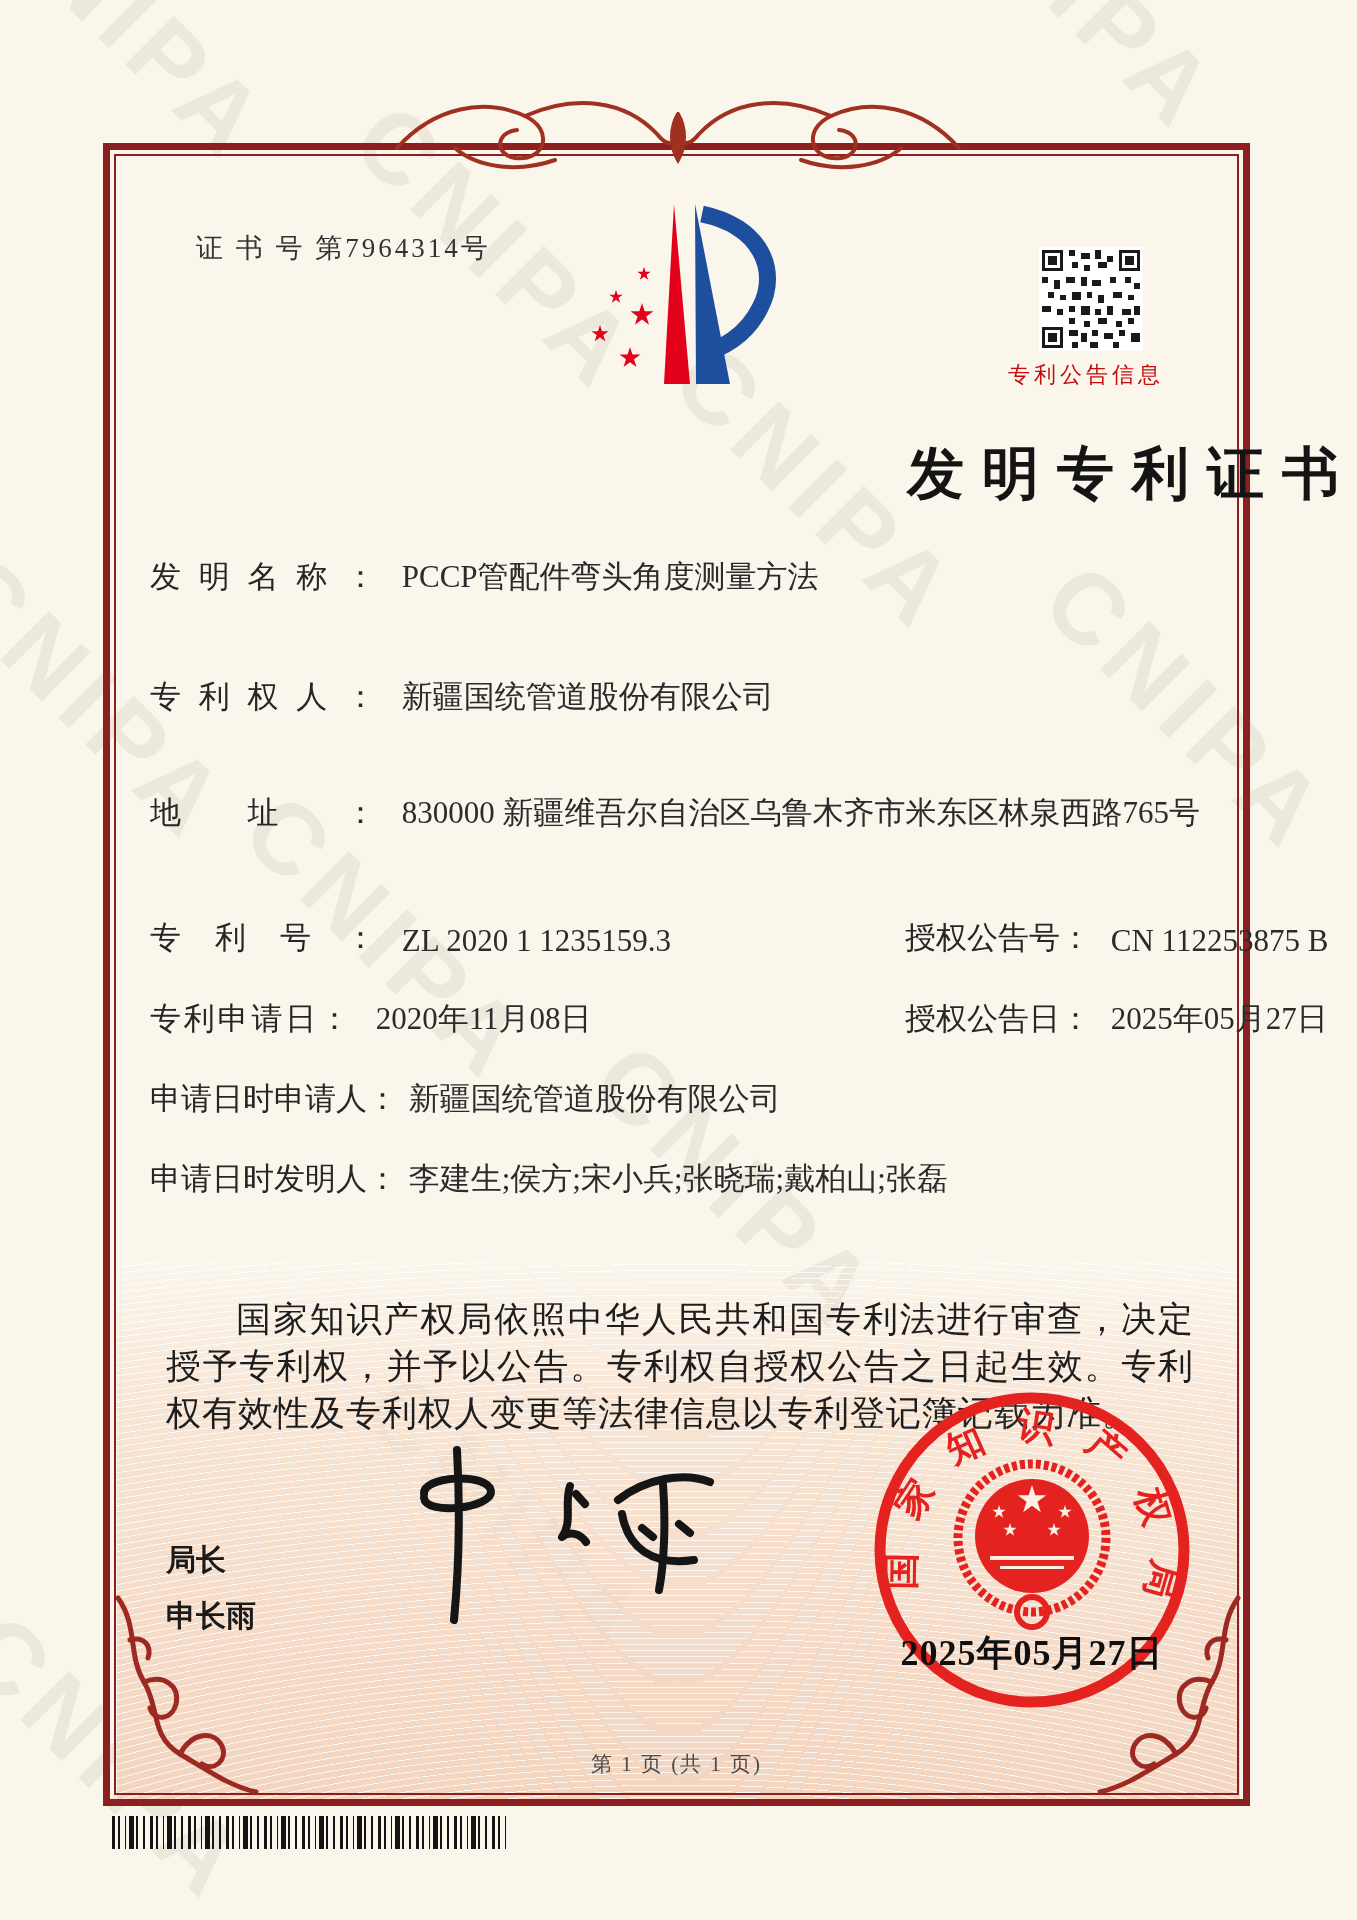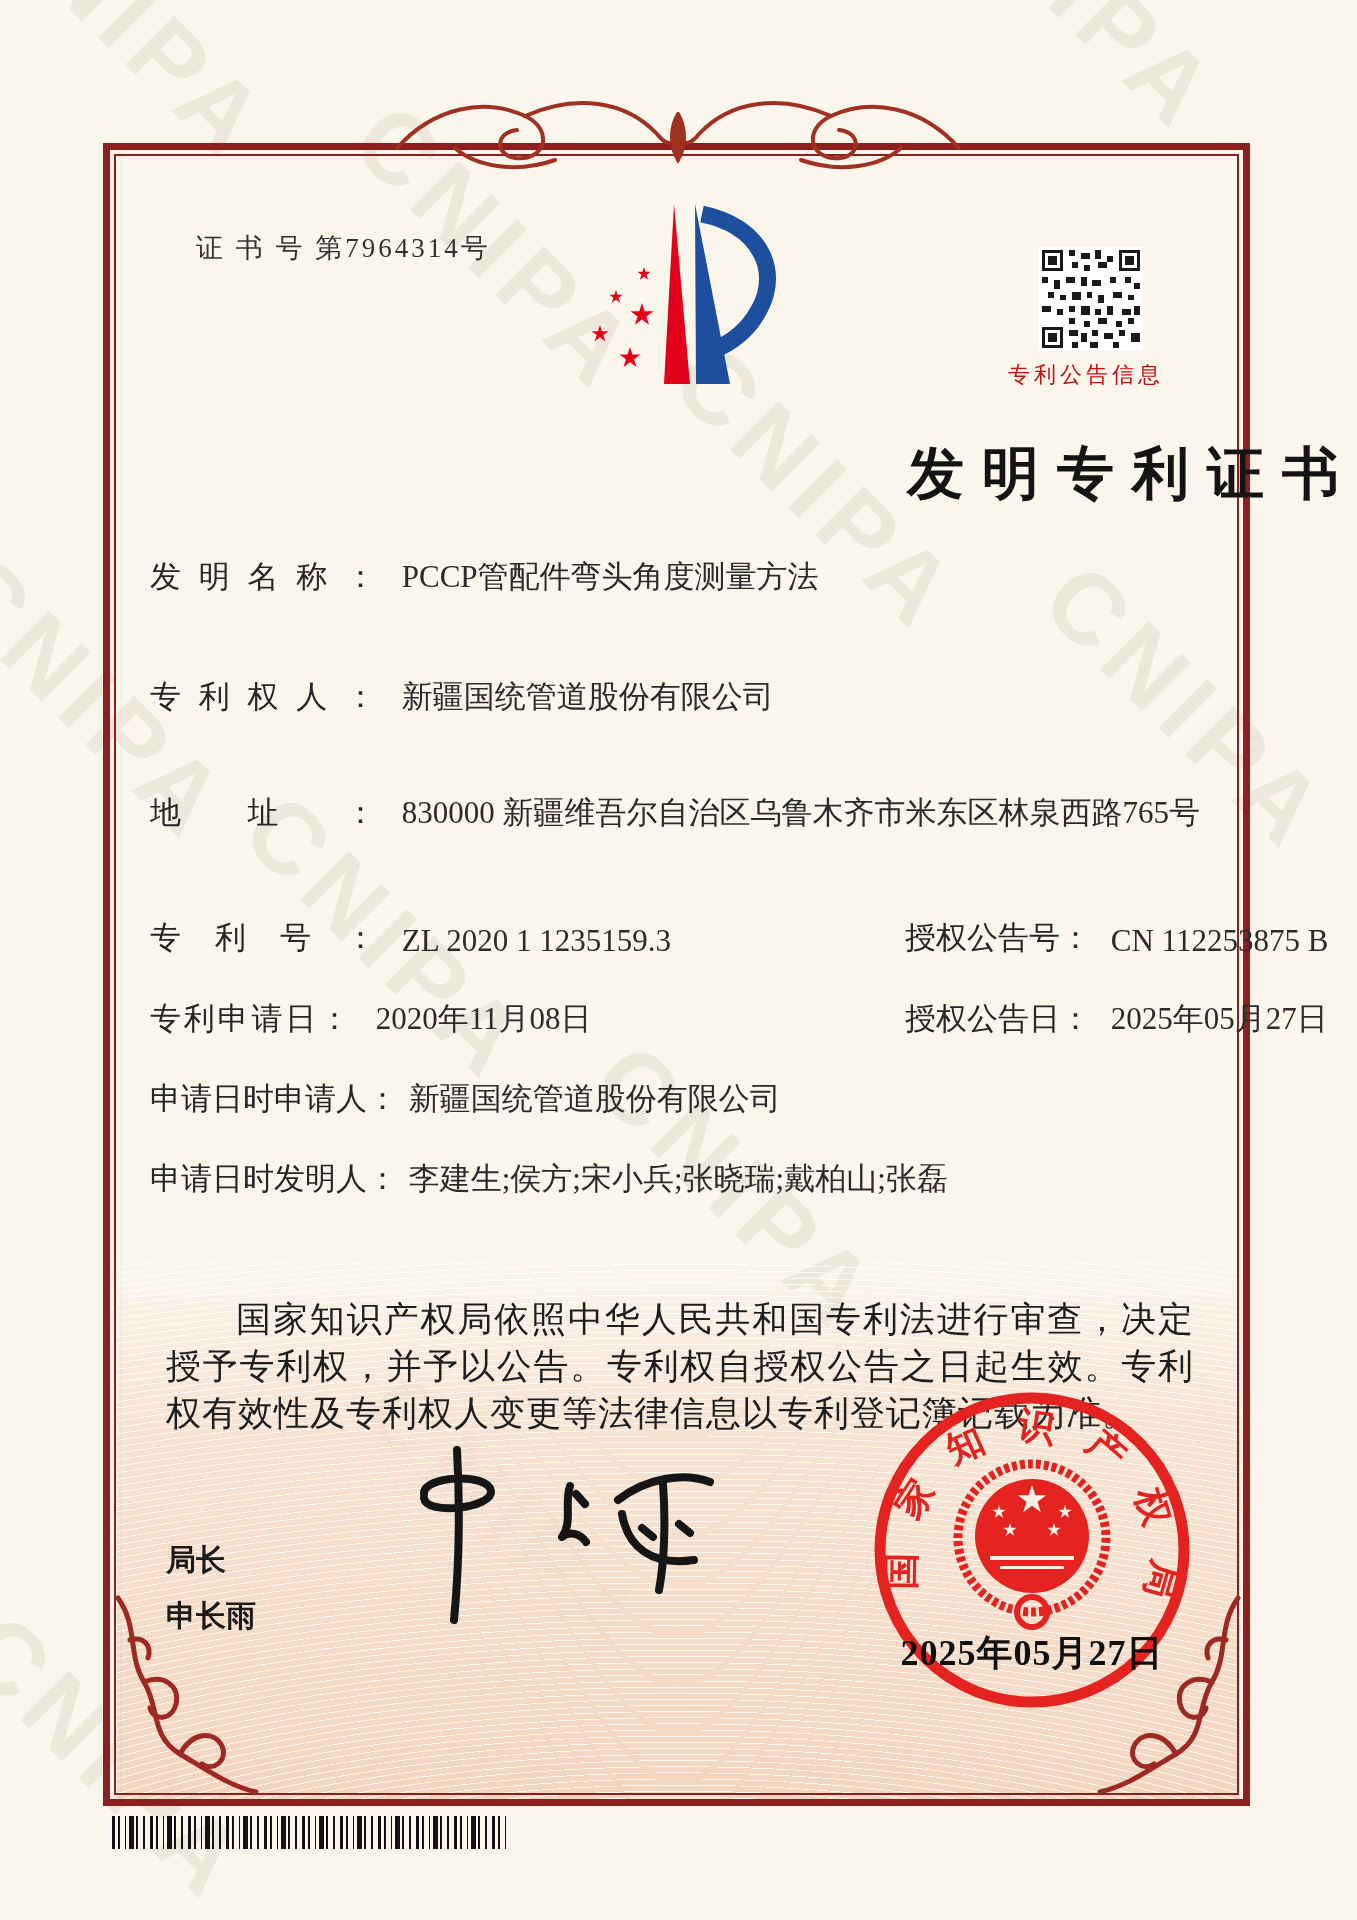--- a/index.html
+++ b/index.html
@@ -249,16 +249,17 @@
         <use href="#star" transform="translate(148,150) scale(7)"></use>
         <use href="#star" transform="translate(192,150) scale(7)"></use>
         <rect x="128" y="176" width="84" height="4"></rect>
         <rect x="138" y="186" width="64" height="3"></rect>
       </g>
       <circle cx="170" cy="232" r="15" fill="none" stroke="#e42320" stroke-width="6"></circle>
     </g>
     <text x="170" y="285" text-anchor="middle" font-size="36" font-weight="600" fill="#101010" letter-spacing="1" font-family="'Liberation Serif','DejaVu Serif',serif">2025年05月27日</text>
   </svg>
 
+  <div class="footer">第 1 页 (共 1 页)</div>
 
   <div class="barcode"></div>
 
 </div>
 
 </body></html>

